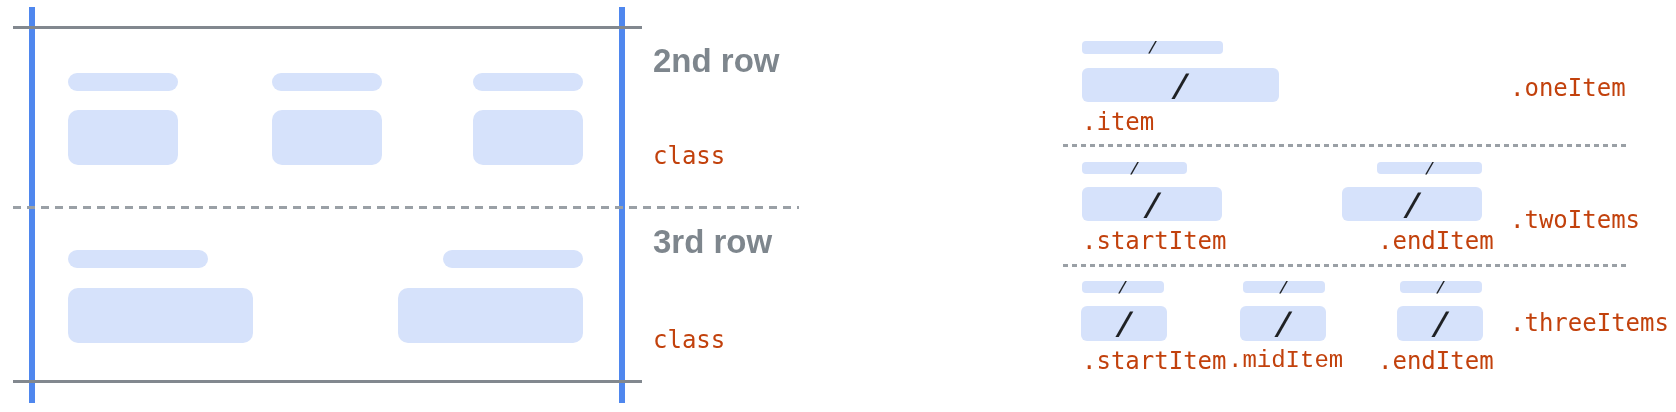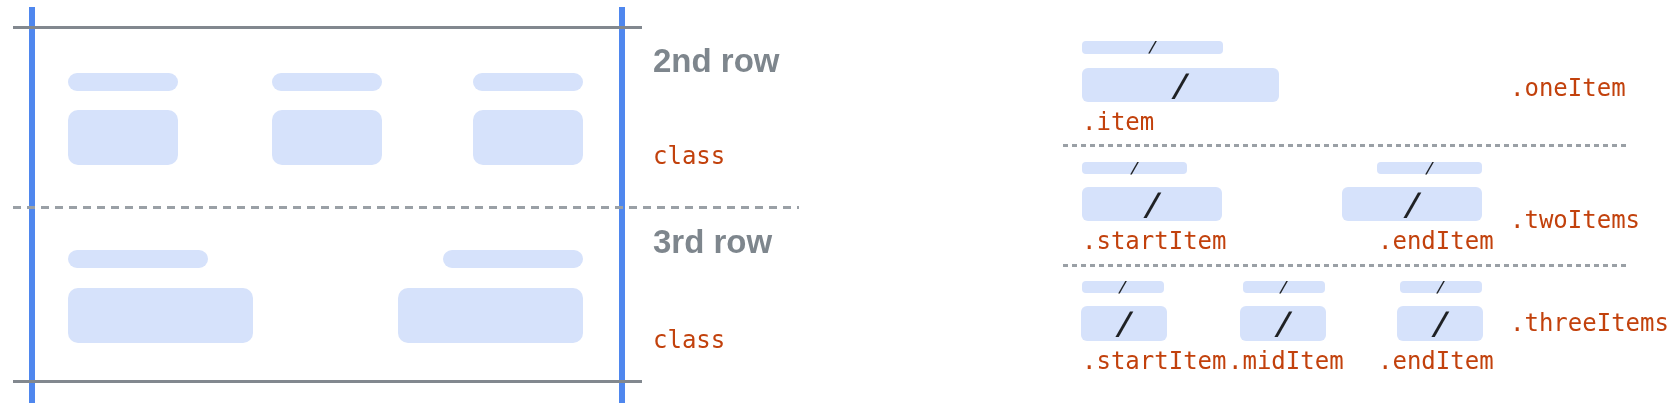--- a/index.html
+++ b/index.html
@@ -109,18 +109,18 @@
     <div class="bar r6" style="left:1240px;top:306px;width:86px;height:35px;">
       <span class="slash slash-lg">/</span>
     </div>
     <div class="bar r4" style="left:1400px;top:281px;width:82px;height:12px;">
       <span class="slash slash-sm">/</span>
     </div>
     <div class="bar r6" style="left:1397px;top:306px;width:86px;height:35px;">
       <span class="slash slash-lg">/</span>
     </div>
     <div class="code" style="left:1082px;top:349px;line-height:24px;">.startItem</div>
-    <div class="code" style="left:1228px;top:349px;line-height:24px;">.midItem</div>
+    <div class="code" style="left:1228px;top:349px;line-height:24px;font-family:Liberation Mono, monospace;">.midItem</div>
     <div class="code" style="left:1378px;top:349px;line-height:24px;">.endItem</div>
     <div class="code" style="left:1510px;top:311px;line-height:24px;">.threeItems</div>
   </div>
 
 </div>
 
 </body></html>

